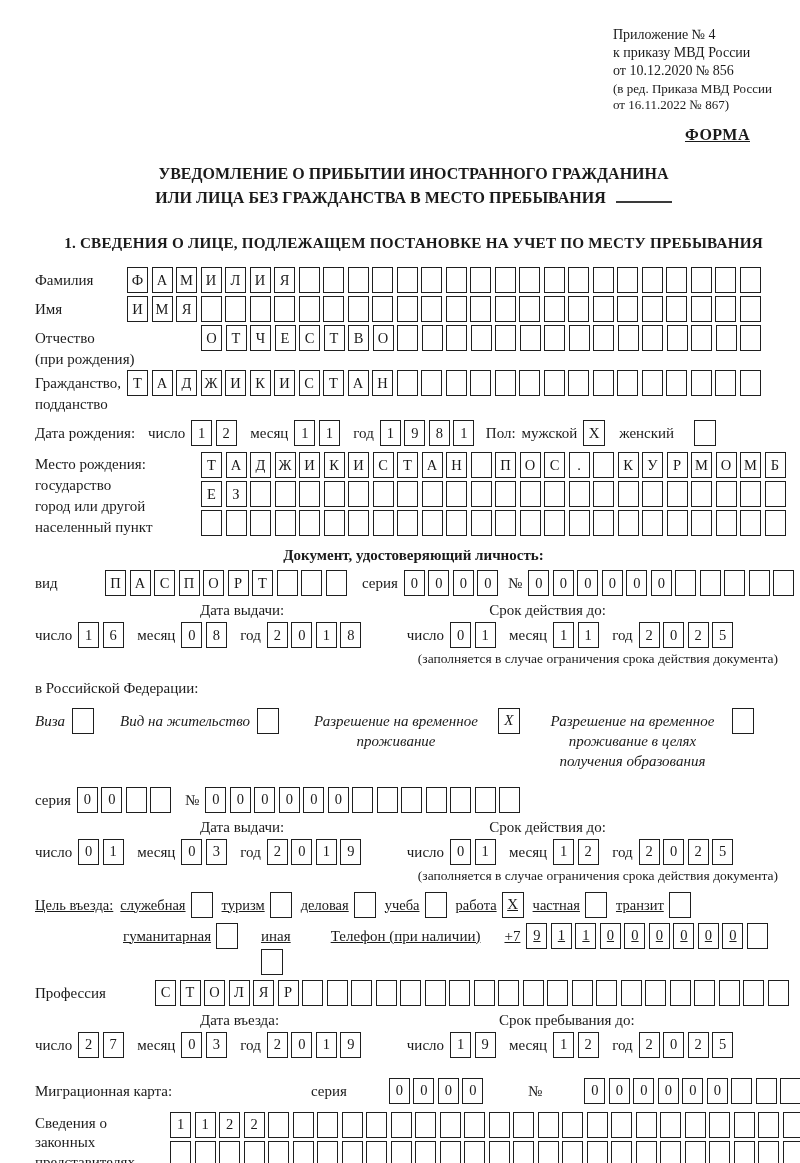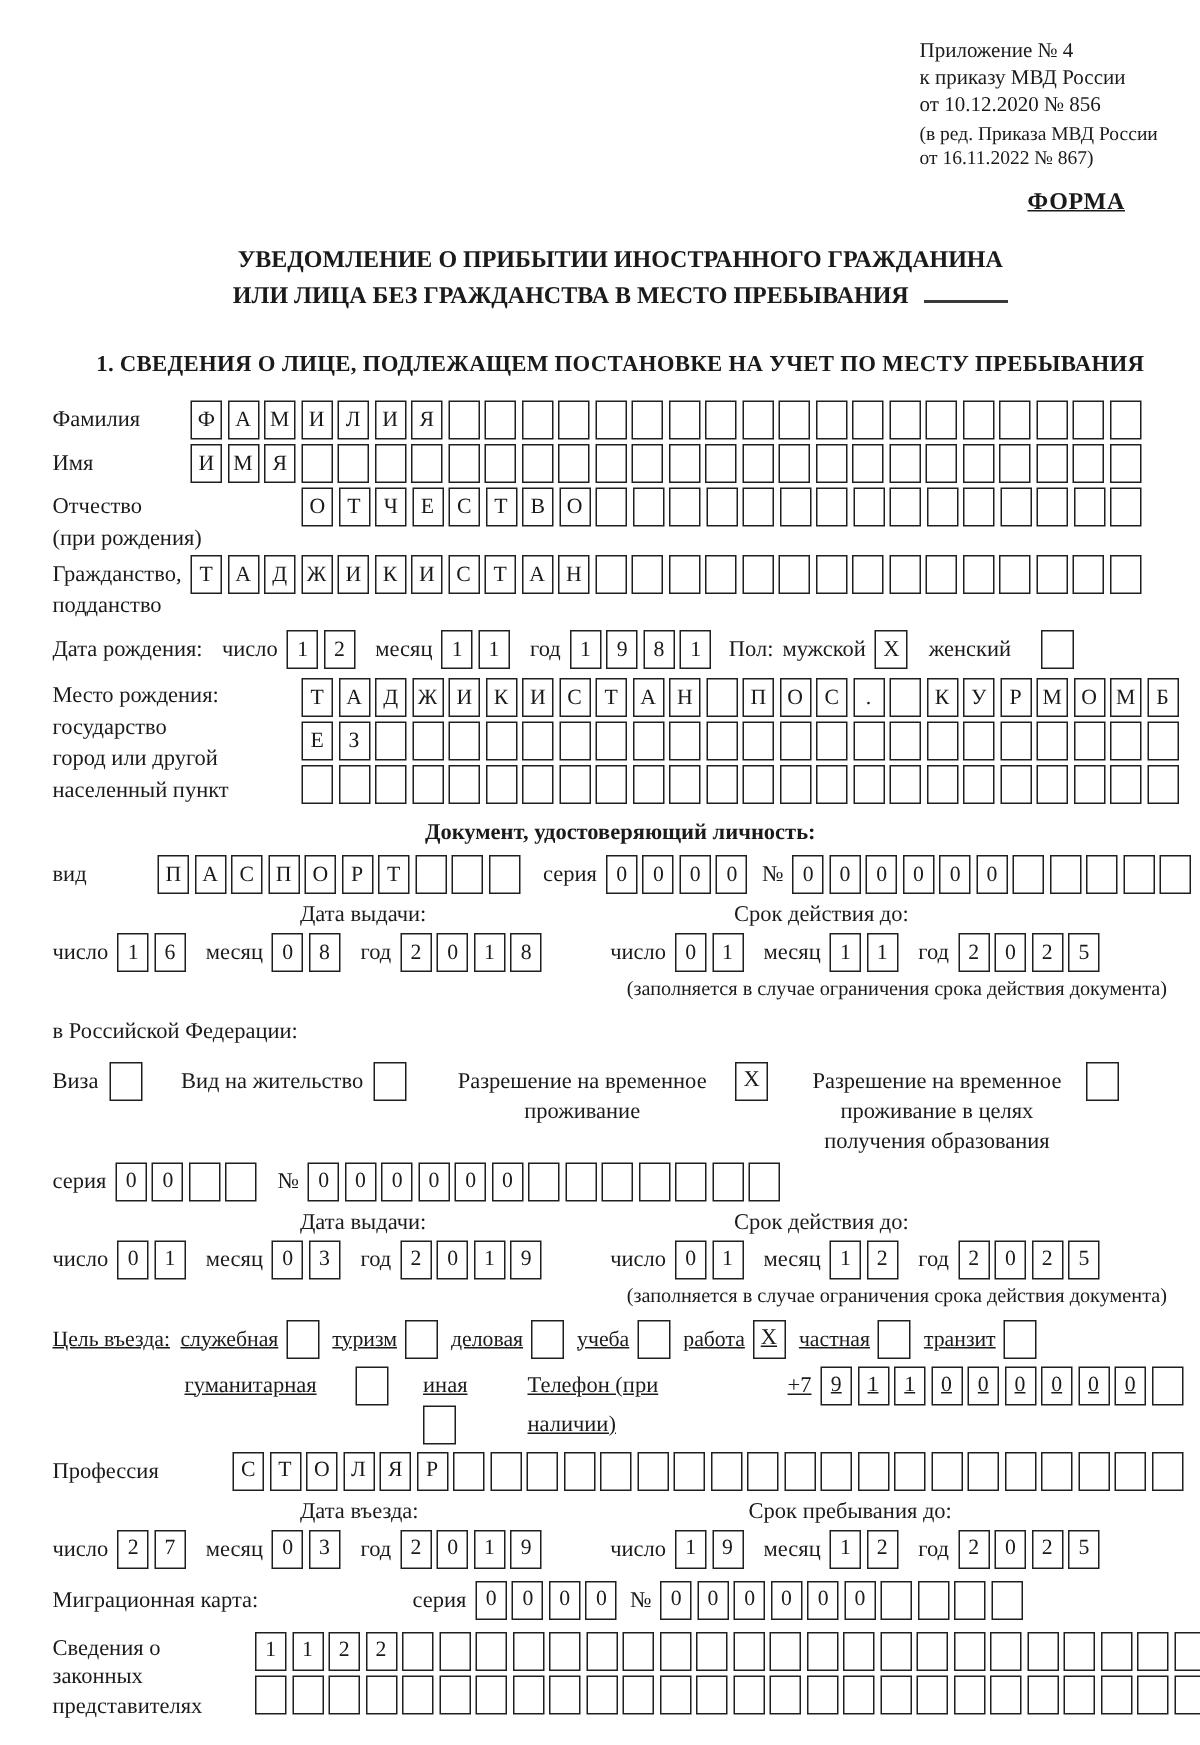--- a/index.html
+++ b/index.html
@@ -44,21 +44,21 @@
   .doc-h { text-align: center; font-weight: bold; font-size: 15px; margin: 8px 0 6px; }
 
   .dhead { display: flex; margin: 6px 0 3px; }
   .drow { display: flex; margin-bottom: 2px; }
   .dgroup { display: flex; }
   .dlbl { line-height: 26px; margin-right: 6px; }
   .gap-l { margin-left: 10px; }
   .note { font-size: 13.5px; text-align: right; padding-right: 14px; margin: 3px 0 8px; }
 
   .intro { line-height: 1.75; margin-top: 4px; }
-  .cbrow { display: flex; align-items: flex-start; margin: 6px 0 4px; }
+  .cbrow { display: flex; align-items: flex-start; margin: 6px 0 16px; font-style: italic; }
   .cbitem { display: flex; align-items: flex-start; }
   .cbitem .txt { margin-right: 7px; line-height: 26px; }
   .cbitem .txt-c { margin-right: 7px; line-height: 20px; text-align: center; padding-top: 3px; }
 
   .prow { display: flex; align-items: flex-start; margin-bottom: 5px; text-decoration: underline; }
   .opt { display: flex; margin-right: 9px; }
   .opt .txt { margin-right: 5px; line-height: 26px; white-space: nowrap; }
 
   .reps { display: flex; margin-top: 8px; }
   .reps-labels { width: 135px; flex: none; line-height: 19.5px; padding-top: 2px; }
@@ -539,21 +539,21 @@
       <span class="txt">частная</span>
       <span class="checkbox"></span>
     </span>
     <span class="opt" style="margin-right:0;">
       <span class="txt">транзит</span>
       <span class="checkbox"></span>
     </span>
   </div>
 
   <div class="prow">
-    <span class="opt" style="margin-left:88px;gap:21px;">
+    <span class="opt" style="margin-left:88px;">
       <span class="txt">гуманитарная</span>
       <span class="checkbox"></span>
     </span>
     <span class="opt" style="margin-left:14px;flex-direction:column;">
       <span class="txt">иная</span>
       <span class="checkbox"></span>
     </span>
     <span class="dlbl" style="margin-left:26px;">Телефон (при наличии)</span>
     <span class="dlbl" style="margin-left:18px;">+7</span>
     <span class="cells">
@@ -640,21 +640,21 @@
       <span class="dlbl gap-l">год</span>
       <span class="cells">
           <span class="cell">2</span>
           <span class="cell">0</span>
           <span class="cell">2</span>
           <span class="cell">5</span>
         </span>
     </span>
   </div>
 
-  <div class="frow" style="margin-top:8px;">
+  <div class="frow" style="margin-top:20px;gap:36px;">
     <span class="lbl" style="width:155px;">Миграционная карта:</span>
     <span class="dlbl" style="margin-left:85px;">серия</span>
     <span class="cells">
         <span class="cell">0</span>
         <span class="cell">0</span>
         <span class="cell">0</span>
         <span class="cell">0</span>
       </span>
     <span class="dlbl" style="margin-left:5px;">№</span>
     <span class="cells">

